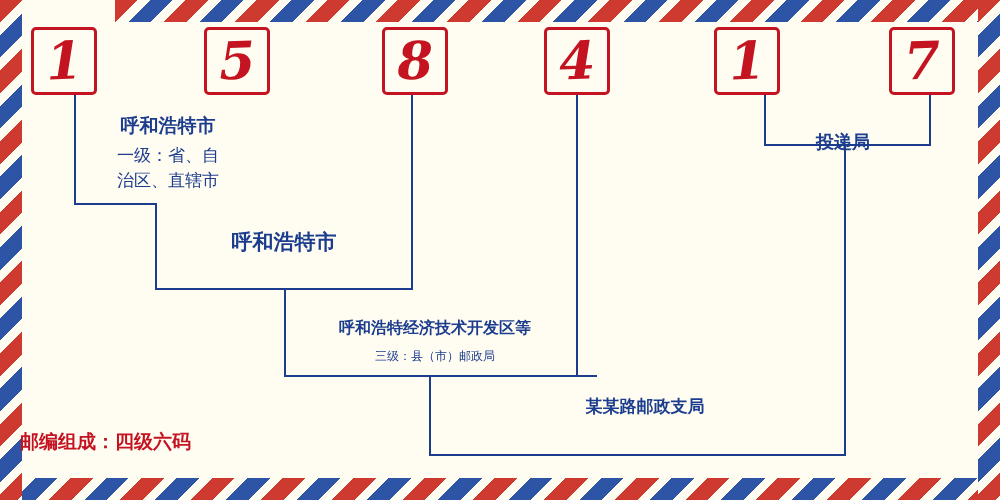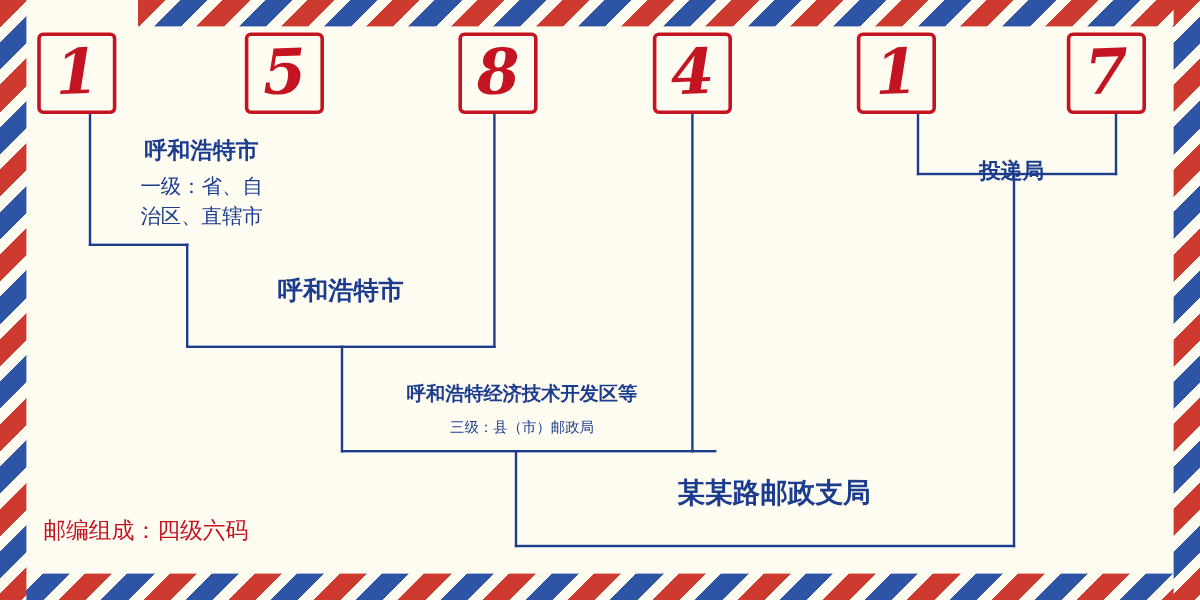--- a/index.html
+++ b/index.html
@@ -64,32 +64,32 @@
 
   .lv2{left:178px;top:228px;width:212px;}
   .lv2 .title{font-size:21px;margin-bottom:9px;}
   .lv2 .desc{font-size:17px;}
 
   .lv3{left:283px;top:318px;width:304px;}
   .lv3 .title{font-size:16px;margin-bottom:9px;}
   .lv3 .desc{font-size:12px;}
 
   .lv4{left:493px;top:395px;width:304px;}
-  .lv4 .title{font-size:23px;}
+  .lv4 .title{font-size:17px;}
   .lv4 .desc{font-size:17px;}
 
   .lv5{left:783px;top:107px;width:120px;}
   .lv5 .title{font-size:18px;margin-top:23px;}
 
   .footer-note{
     position:absolute;
-    left:36px;top:429px;
+    left:20px;top:429px;
     color:#c41421;
     font-size:19px;
-    font-weight:normal;
+    font-weight:bold;
   }
 </style>
 </head>
 <body>
 
 <div class="canvas">
 
   <div class="stripe stripe-top"></div>
   <div class="stripe stripe-bottom"></div>
   <div class="stripe stripe-left"></div>

